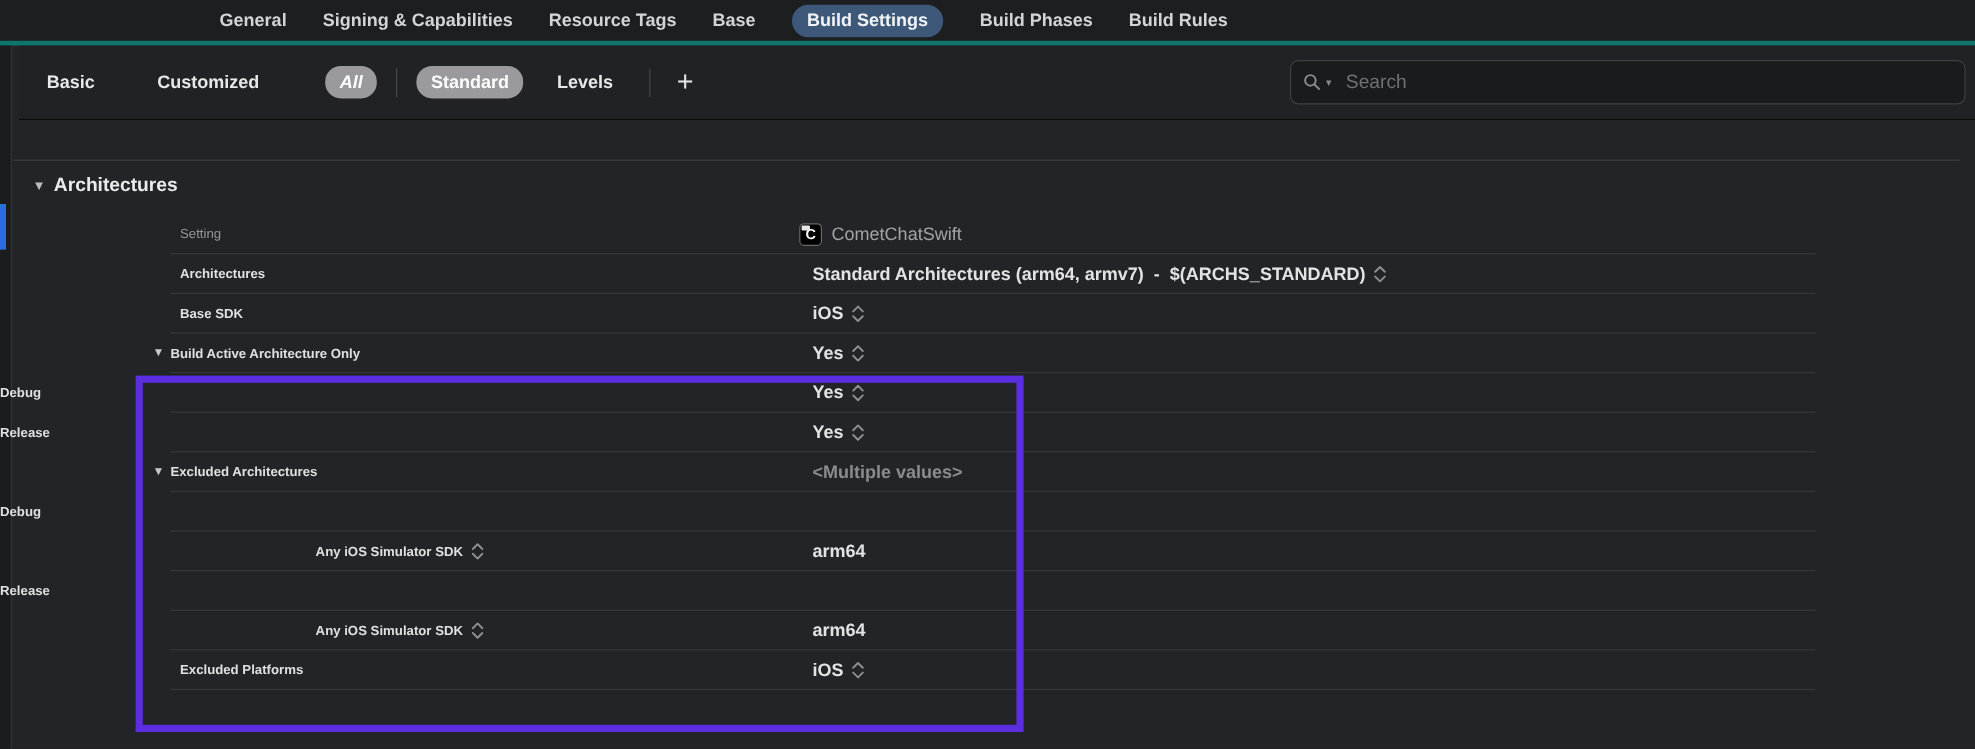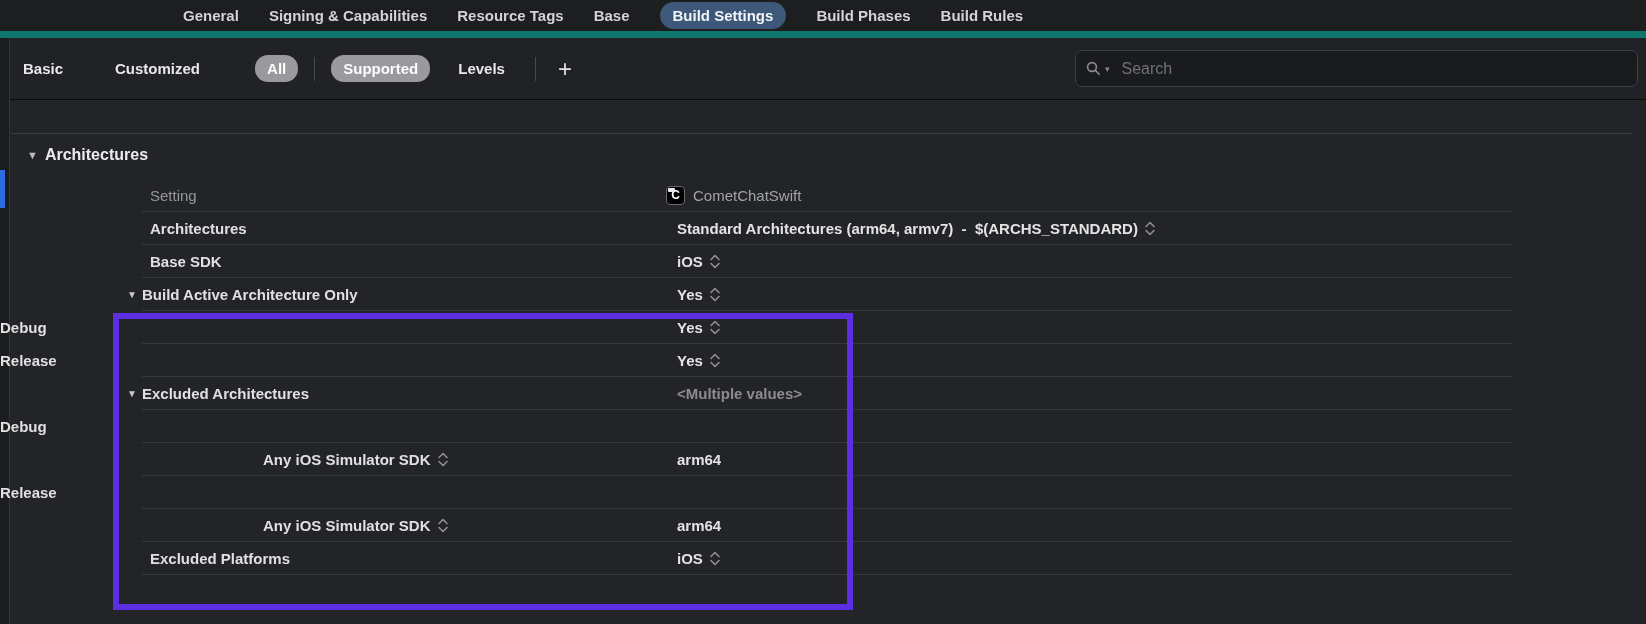--- a/index.html
+++ b/index.html
@@ -1,33 +1,33 @@
 <!DOCTYPE html>
 <html><head>
 <meta charset="utf-8">
 <style>
   * { margin:0; padding:0; box-sizing:border-box; }
   html,body { width:1646px; height:624px; overflow:hidden; background:#232428;
     font-family:"Liberation Sans", sans-serif; -webkit-font-smoothing:antialiased; }
 
   
   .tabbar { position:absolute; top:0; left:0; right:0; height:38px; background:#1d1e20;
-    border-bottom:7px solid #0f766e; display:flex; align-items:center; padding-left:183px; gap:30px; }
+    border-bottom:4px solid #0f766e; display:flex; align-items:center; padding-left:183px; gap:30px; }
   .tab { color:#d4d4d6; font-size:15px; font-weight:700; white-space:nowrap; cursor:default; }
   .tab.active { background:#3d5878; color:#f2f4f7; padding:5px 13px; border-radius:14px; }
 
   
-  .scopebar { position:absolute; top:38px; left:0; right:0; height:62px; background:#212226;
+  .scopebar { position:absolute; top:38px; left:16px; right:0; height:62px; background:#212226;
     border-bottom:1px solid #0b0b0c; display:flex; align-items:center; padding:0 8px 0 23px; }
   .scope-text { color:#e8e8e9; font-size:15px; font-weight:700; white-space:nowrap; }
   .pill { background:#9a9a9e; color:#fdfdfd; font-size:15px; font-weight:700;
     padding:5px 12px; border-radius:13px; white-space:nowrap; }
   .vdiv { width:1px; height:24px; background:#47484b; }
   .plus { color:#e3e3e4; font-size:24px; font-weight:300; line-height:1; }
-  .ml52{margin-left:52px;} .ml55{margin-left:55px;} .ml16{margin-left:16px;}
+  .ml52{margin-left:52px;} .ml55{margin-left:55px;font-style:italic;} .ml16{margin-left:16px;}
   .ml40{margin-left:28px;} .ml30{margin-left:30px;} .ml22{margin-left:22px;}
 
   .search { margin-left:auto; width:563px; height:37px; background:#1a1b1d;
     border:1px solid #3f4043; border-radius:7px; display:flex; align-items:center;
     padding:0 10px; gap:4px; }
   .search .ph { color:#717175; font-size:16px; margin-left:8px; }
   .search .chev { color:#88888c; font-size:9px; }
 
   
   .content { position:absolute; top:100px; left:0; right:0; bottom:0; background:#232428; }
@@ -38,21 +38,21 @@
   .section-sep { position:absolute; top:133px; left:11px; right:13px; height:1px; background:#3b3c3e; }
   .section-head { position:absolute; top:146px; left:27px; display:flex; align-items:center; gap:7px; }
   .section-head .tri { color:#bcbcbe; font-size:11px; }
   .section-head .txt { color:#ebebec; font-size:16px; font-weight:700; }
 
   .table { position:absolute; top:178px; left:0; right:0; }
   .s-row { position:relative; height:33px; display:flex; align-items:center; }
   .s-row.hdr { height:34px; }
   .s-row::after { content:""; position:absolute; left:142px; right:133px; bottom:0; height:1px; background:#37383b; }
   .lblcell { display:flex; align-items:center; }
-  .lbl { color:#e0e0e1; font-size:15px; font-weight:700; white-space:pre; }
+  .lbl { color:#e0e0e1; font-size:11px; font-weight:700; white-space:pre; }
   .lvl0 { padding-left:150px; }
   .lvl0d { padding-left:127px; }
   .lvl0d .tri { width:15px; color:#c9c9cb; font-size:10px; }
   .lvl1 { }
   .lvl2 { padding-left:263px; }
   .gray { color:#95959a; font-weight:400; }
   .valcell { position:absolute; left:677px; display:flex; align-items:center; gap:7px; }
   .val { color:#e3e3e4; font-size:15px; font-weight:700; white-space:pre; }
   .val.muted { color:#8b8b90; font-weight:600; }
   .stepper { flex:0 0 auto; }
@@ -79,21 +79,21 @@
   <span class="tab active">Build Settings</span>
   <span class="tab">Build Phases</span>
   <span class="tab">Build Rules</span>
 </div>
 
 <div class="scopebar">
   <span class="scope-text">Basic</span>
   <span class="scope-text ml52">Customized</span>
   <span class="pill ml55">All</span>
   <span class="vdiv ml16"></span>
-  <span class="pill ml16">Supported</span>
+  <span class="pill ml16">Standard</span>
   <span class="scope-text ml40">Levels</span>
   <span class="vdiv ml30"></span>
   <span class="plus ml22">+</span>
 
   <div class="search">
     <svg width="15" height="15" viewBox="0 0 15 15">
       <circle cx="6" cy="6" r="4.4" fill="none" stroke="#8a8a8e" stroke-width="1.6"></circle>
       <line x1="9.4" y1="9.4" x2="13.2" y2="13.2" stroke="#8a8a8e" stroke-width="1.6" stroke-linecap="round"></line>
     </svg>
     <span class="chev">▾</span>

